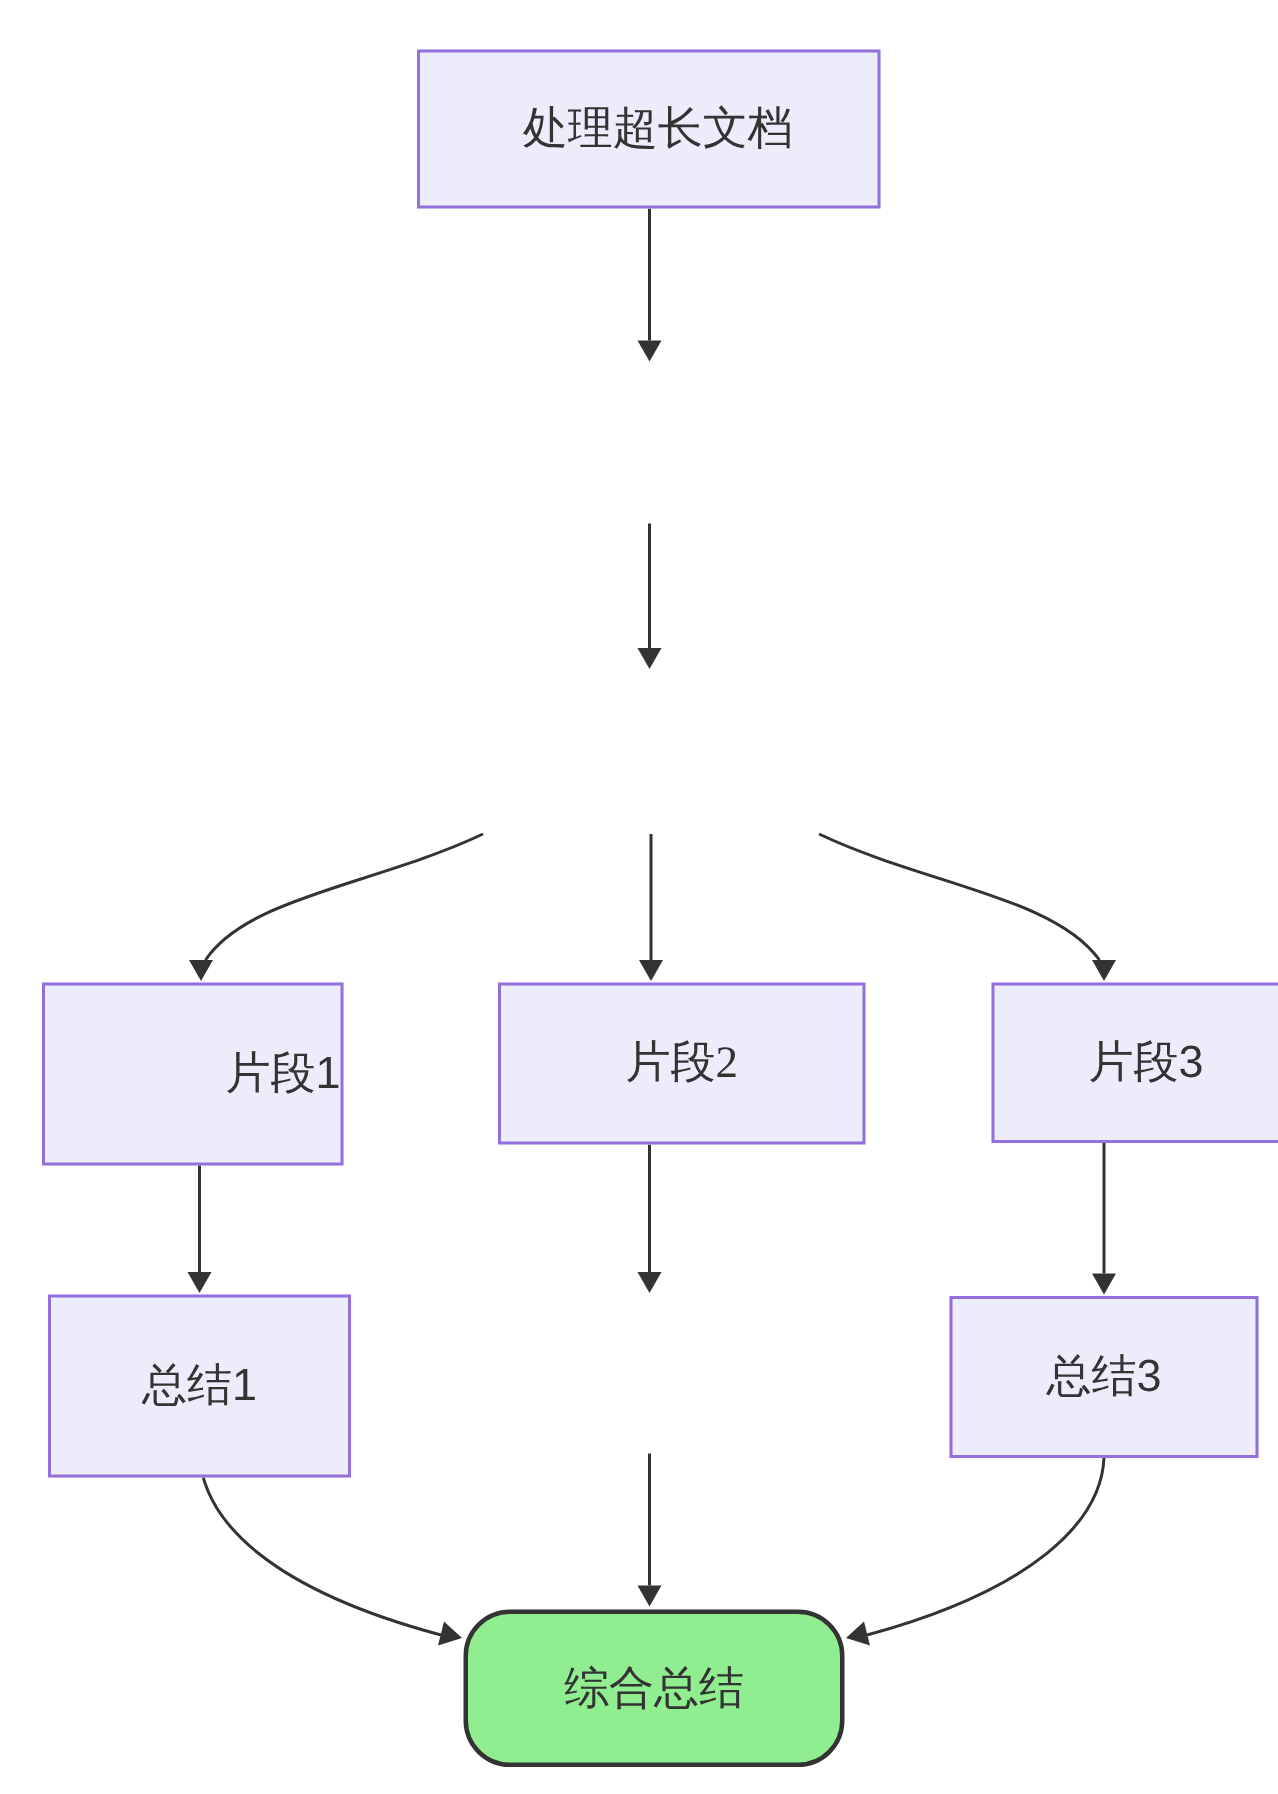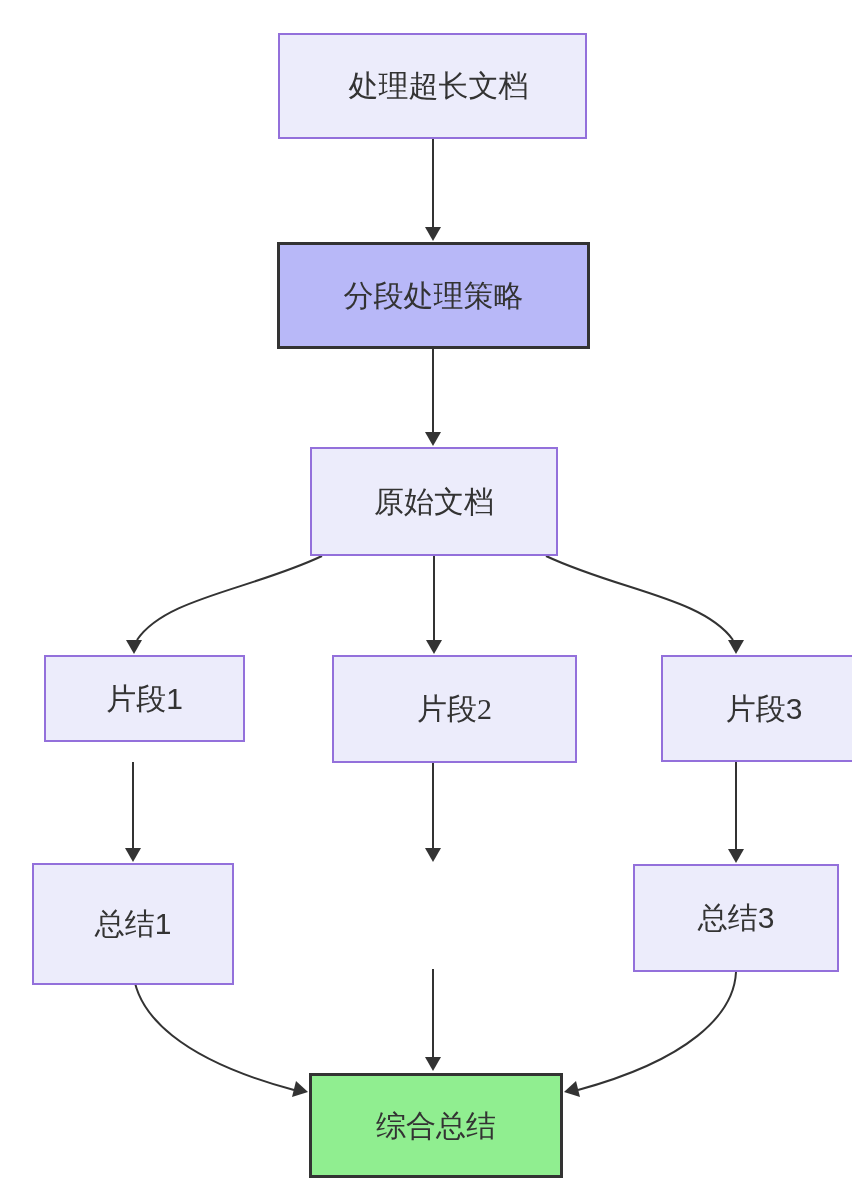--- a/index.html
+++ b/index.html
@@ -92,46 +92,40 @@
     <polygon class="arrowhead" points="425,1057 441,1057 433,1071"></polygon>
 
     <path class="edge-path" d="M736,972 C734,1015 688,1060 578,1090"></path>
     <polygon class="arrowhead" points="564,1092 580,1097 576,1081"></polygon>
   </svg>
 
   <div class="node" style="left:278px; top:33px; width:309px; height:106px;padding-left:12px;">
     <span>处理超长文档</span>
   </div>
 
-  <div class="node node--strategy" style="left:277px; top:242px; width:313px; height:107px;">
-    <span>分段处理策略</span>
-  </div>
 
-  <div class="node" style="left:310px; top:447px; width:248px; height:109px;">
-    <span>原始文档</span>
-  </div>
 
-  <div class="node" style="left:44px; top:655px; width:201px; height:87px;">
+  <div class="node" style="left:28px; top:655px; width:201px; height:122px;justify-content:flex-end;">
     <span>片段1</span>
   </div>
 
   <div class="node" style="left:332px; top:655px; width:245px; height:108px;font-family:Liberation Serif, serif;">
     <span>片段2</span>
   </div>
 
   <div class="node" style="left:633px; top:655px; width:206px; height:107px;margin-left:28px;">
     <span>片段3</span>
   </div>
 
   <div class="node" style="left:32px; top:863px; width:202px; height:122px;">
     <span>总结1</span>
   </div>
 
 
   <div class="node" style="left:633px; top:864px; width:206px; height:108px;">
     <span>总结3</span>
   </div>
 
-  <div class="node node--result" style="left:309px; top:1073px; width:254px; height:105px;">
+  <div class="node node--result" style="left:309px; top:1073px; width:254px; height:105px;border-radius:31px;">
     <span>综合总结</span>
   </div>
 
 </div>
 
 </body></html>

